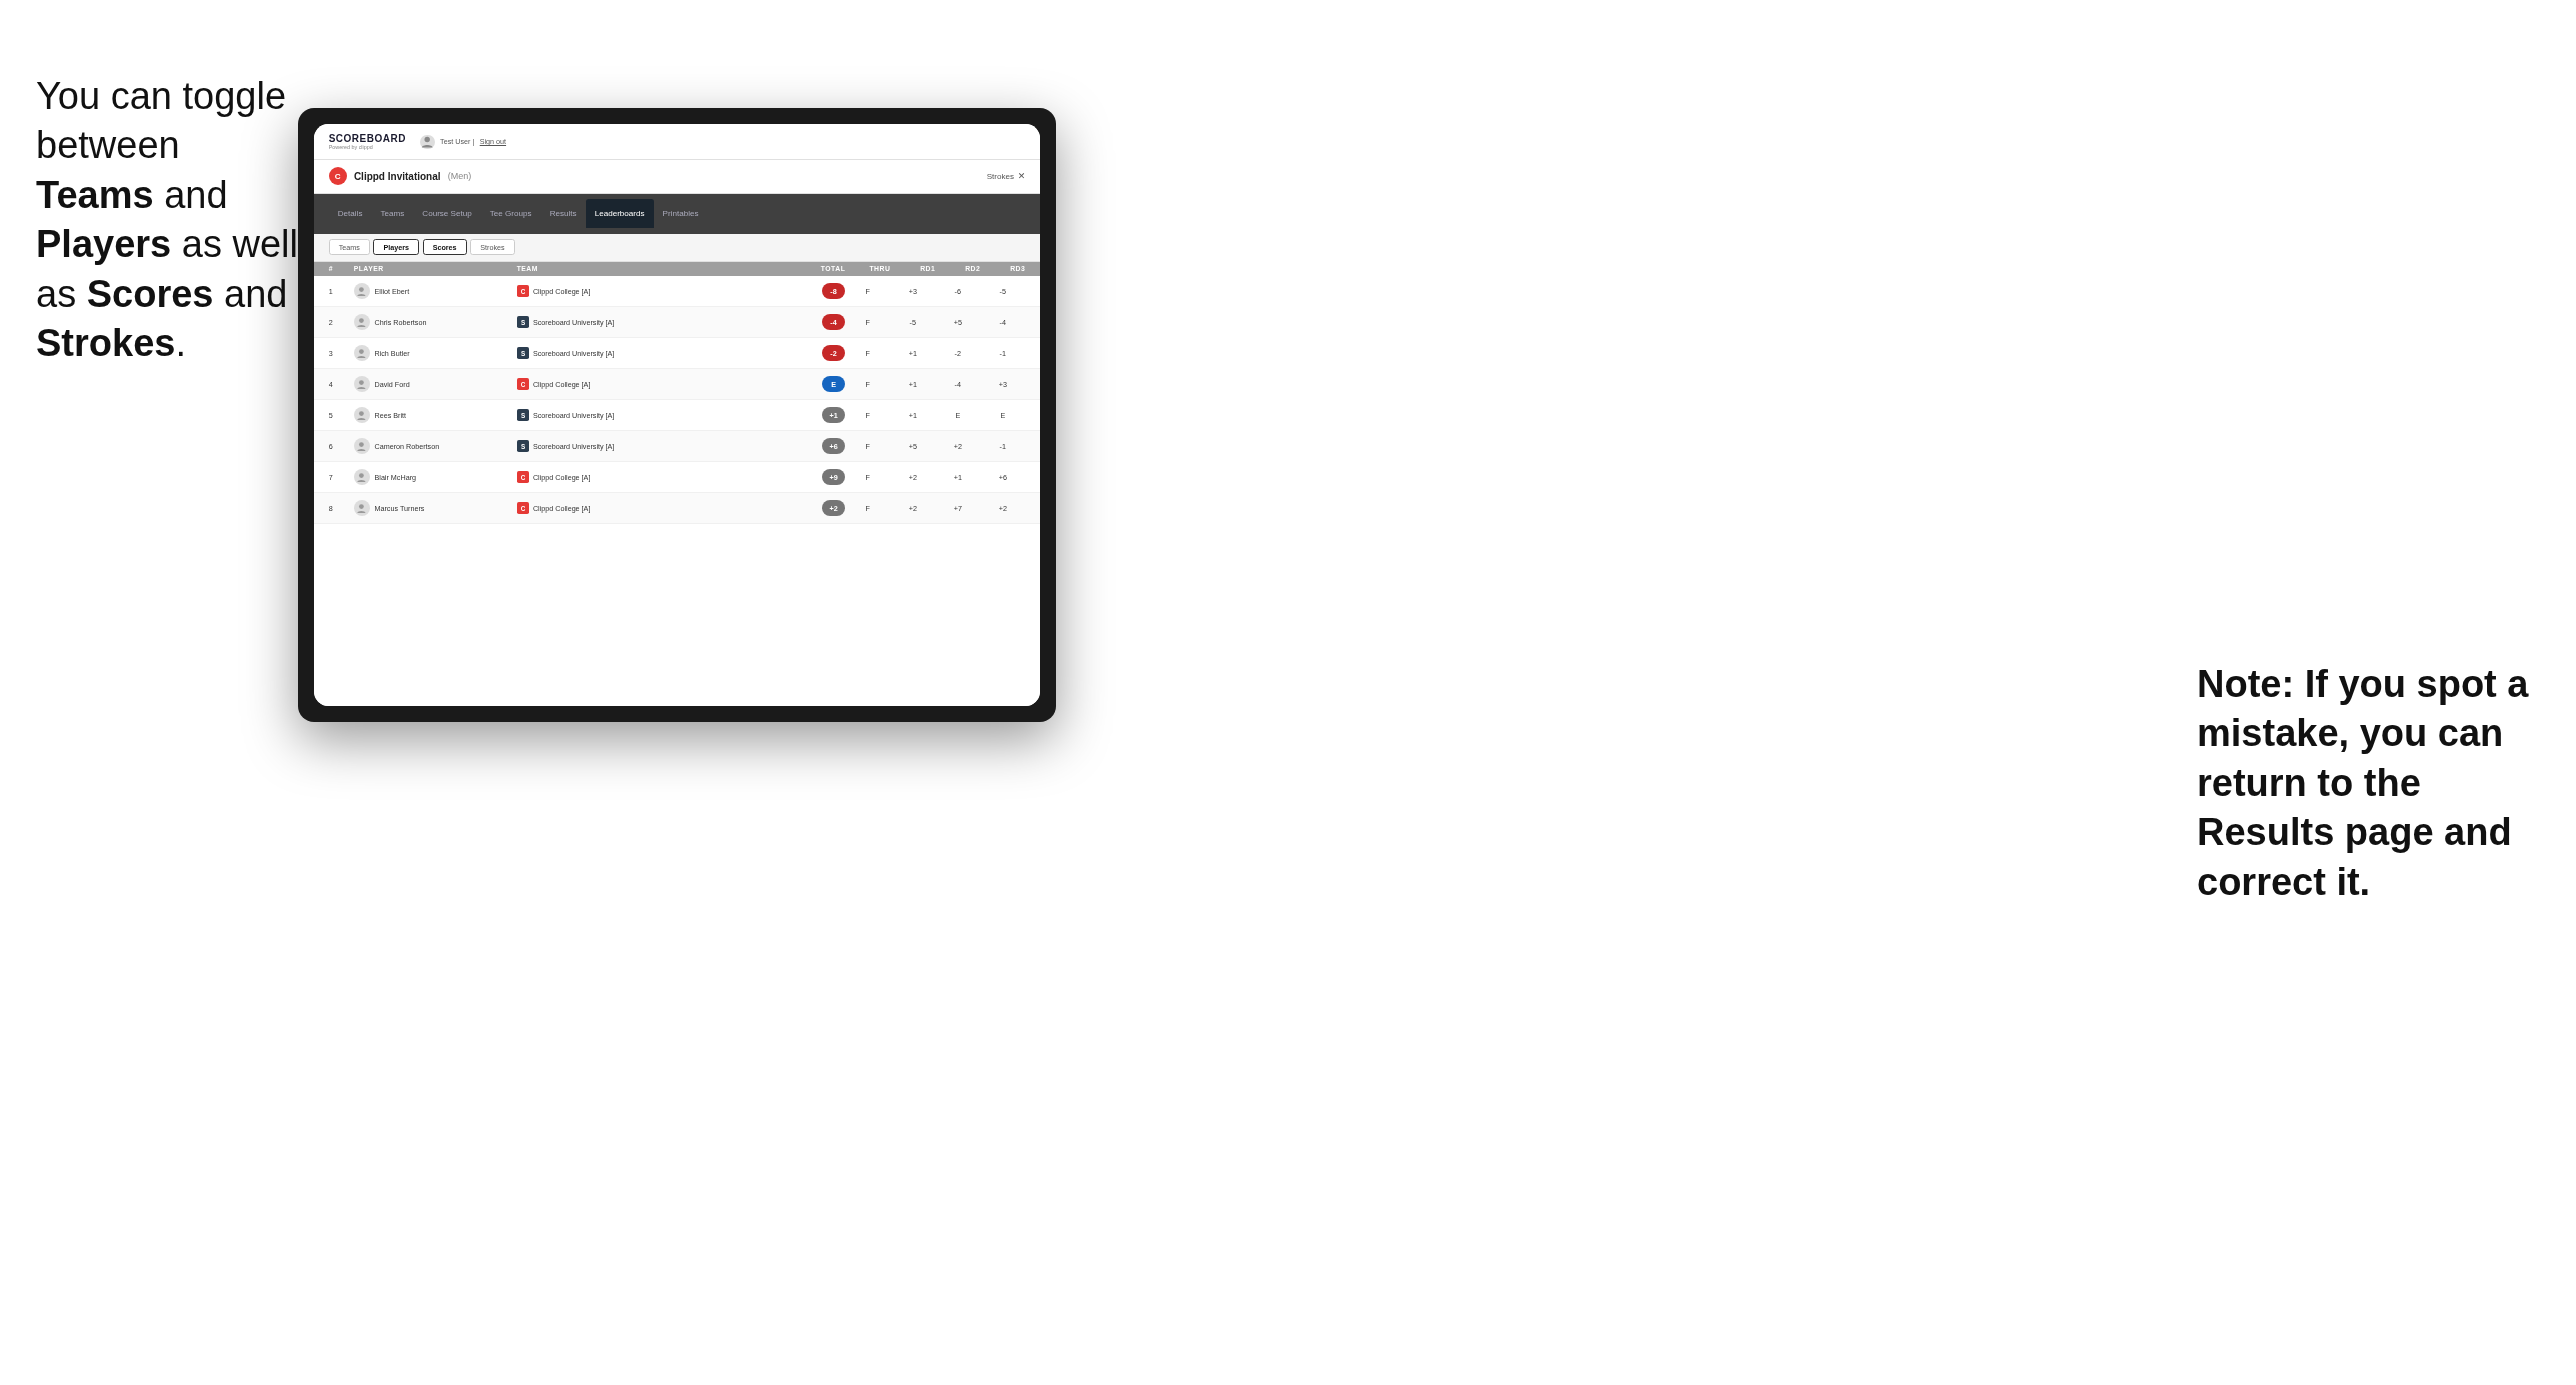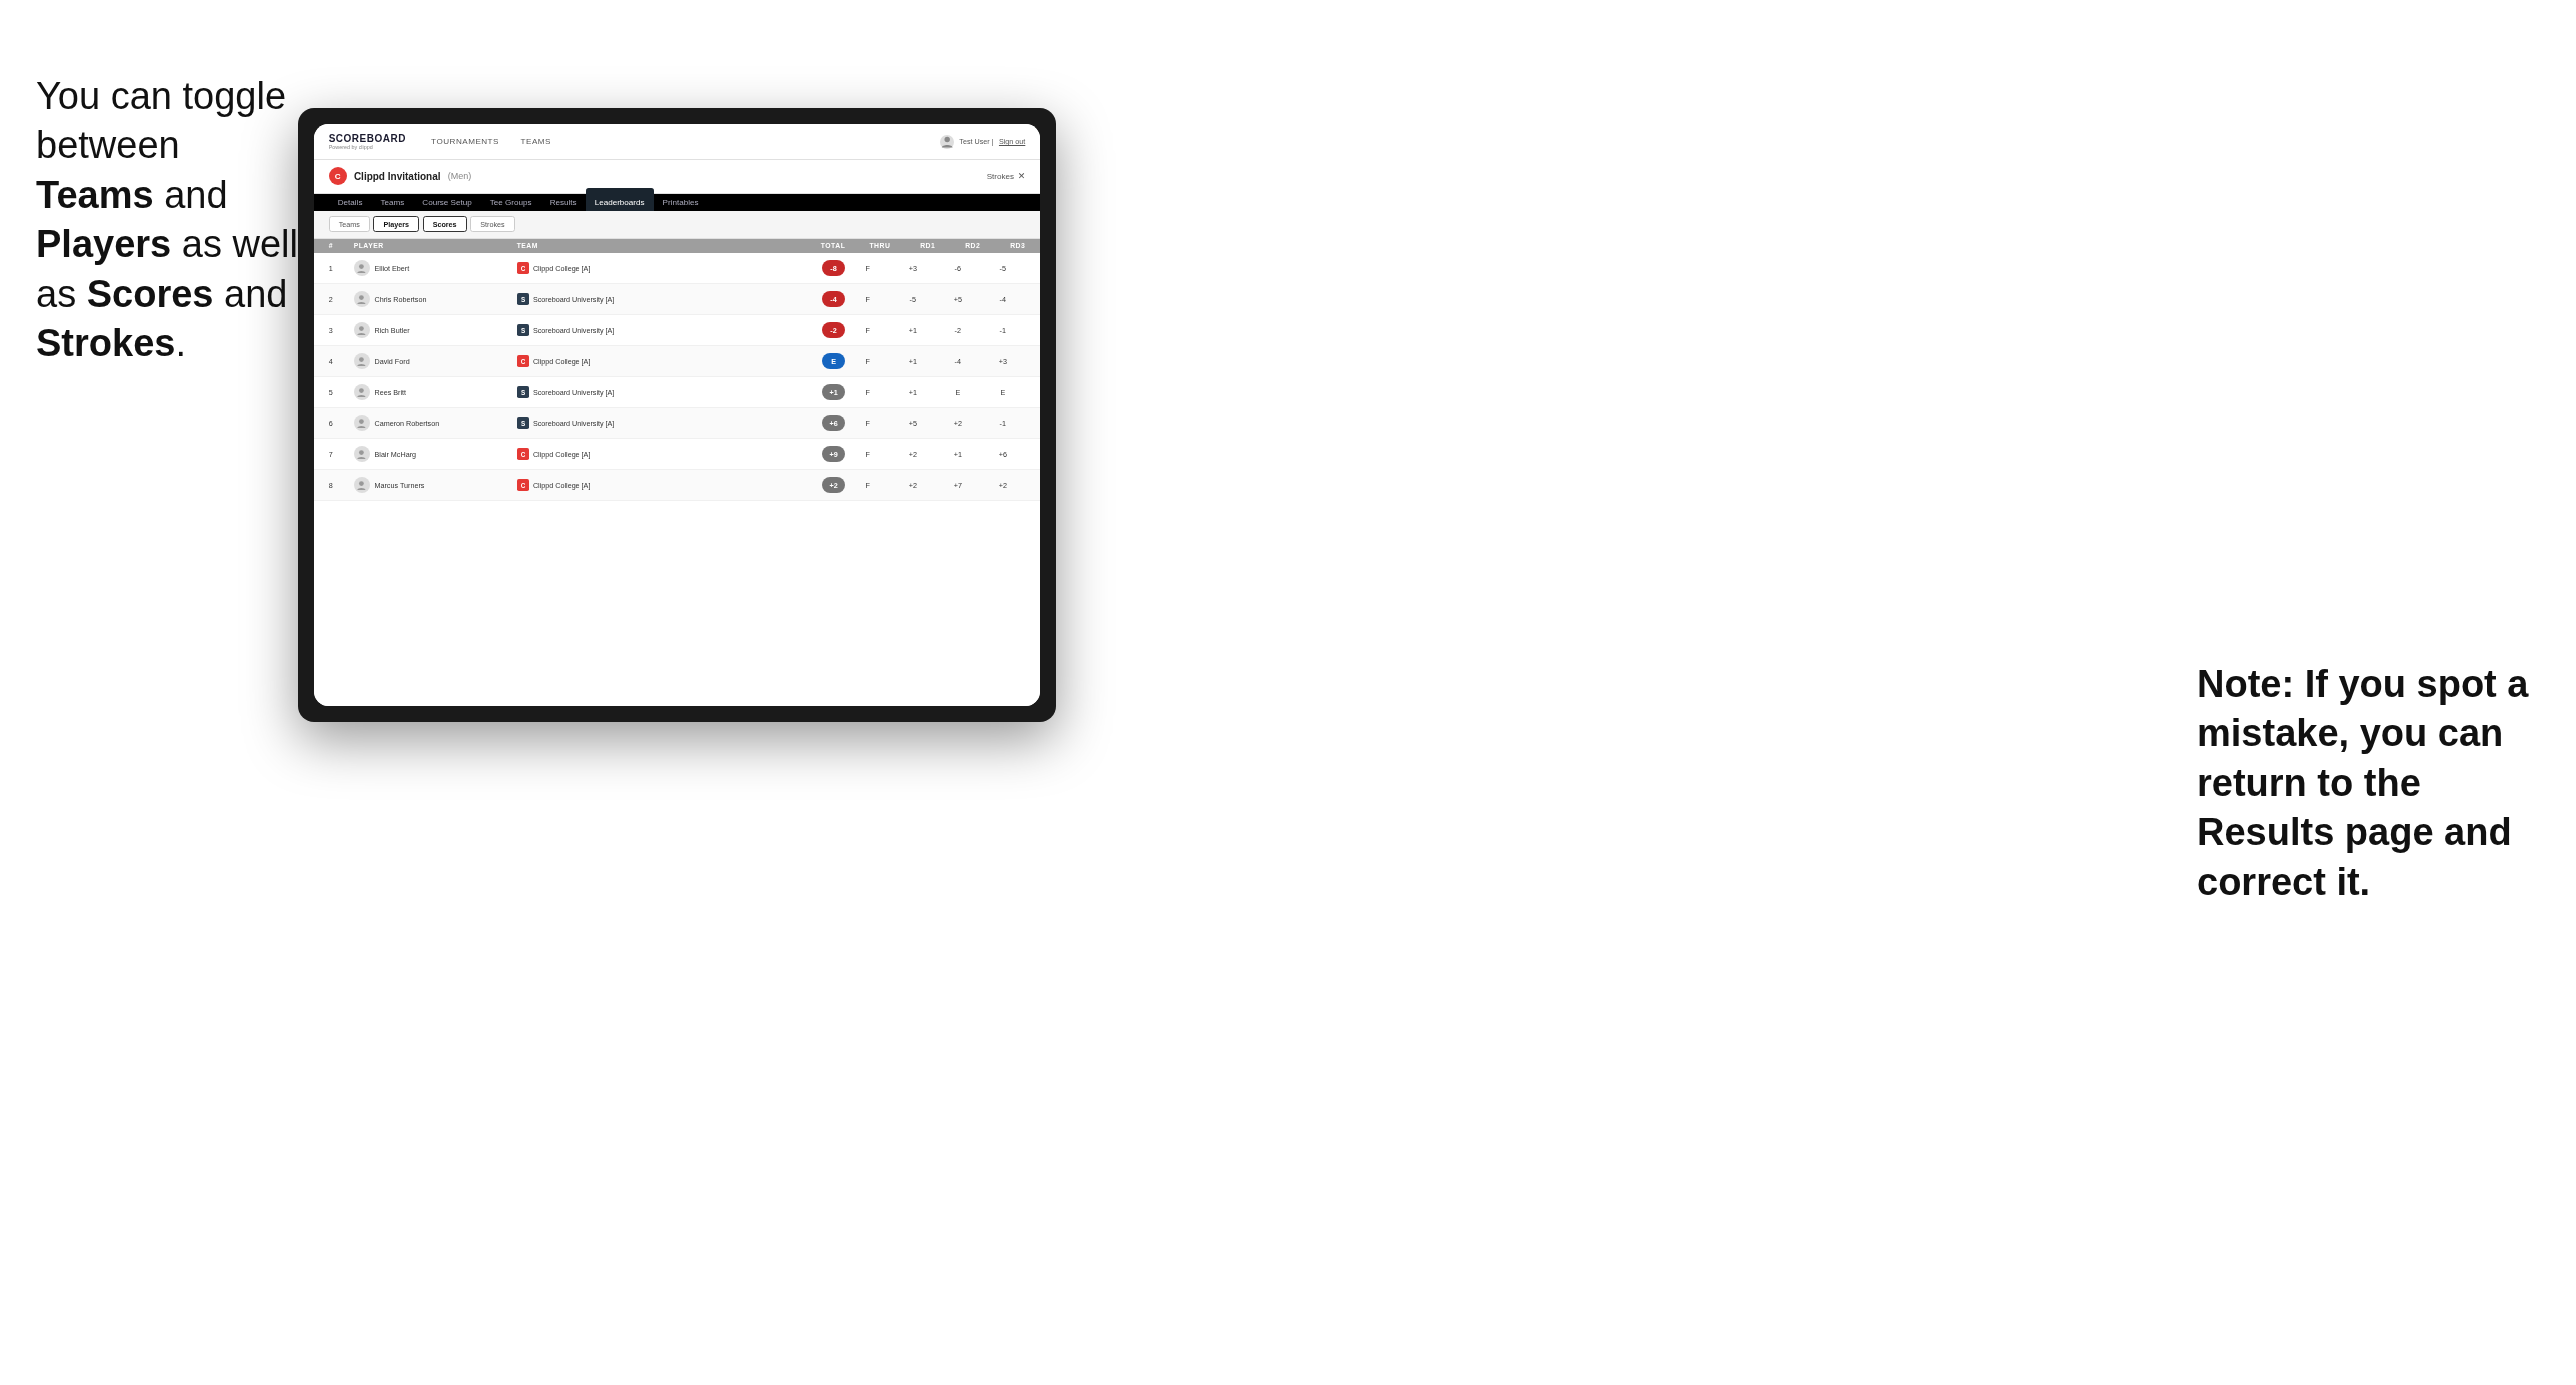--- a/index.html
+++ b/index.html
@@ -174,25 +174,25 @@
       font-size: 8.1px;
       color: #555;
       cursor: pointer;
       display: flex;
       align-items: center;
       gap: 3.6px;
     }
 
     
     .sub-nav {
-      background: #000000;
+      background: #404040;
       display: flex;
       align-items: center;
       padding: 0 14.4px;
-      height: 17px;
+      height: 40px;
       flex-shrink: 0;
     }
     .sub-nav-item {
       font-size: 8.1px;
       color: #aab;
       padding: 0 9px;
       height: 29px;
       display: flex;
       align-items: center;
       cursor: pointer;
@@ -341,24 +341,20 @@
 </div>
 
 <div class="tablet-frame">
   <div class="tablet-screen">
 
     <div class="top-nav">
       <div class="logo-area">
         <span class="logo-text">SCOREBOARD</span>
         <span class="logo-sub">Powered by clippd</span>
       </div>
-      <div class="nav-items">
-        <div class="nav-item">TOURNAMENTS</div>
-        <div class="nav-item">TEAMS</div>
-      </div>
       <div class="nav-right">
         <div class="user-avatar-small">
           <svg viewBox="0 0 16 16" fill="#888">
               <circle cx="8" cy="5" r="3"></circle>
               <path d="M2 14c0-4 12-4 12 0"></path>
             </svg>
         </div>
         <span>Test User |</span>
         <span style="cursor:pointer;text-decoration:underline;font-size:7.2px;color:#555;">Sign out</span>
       </div>

